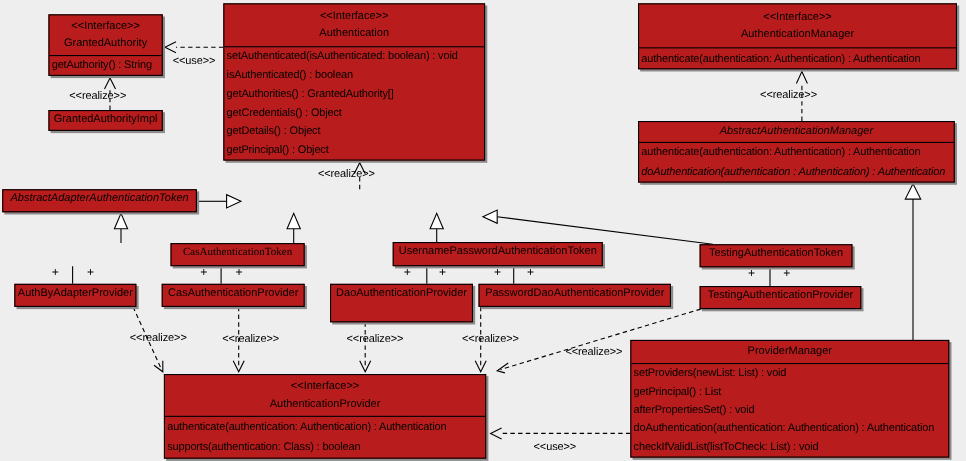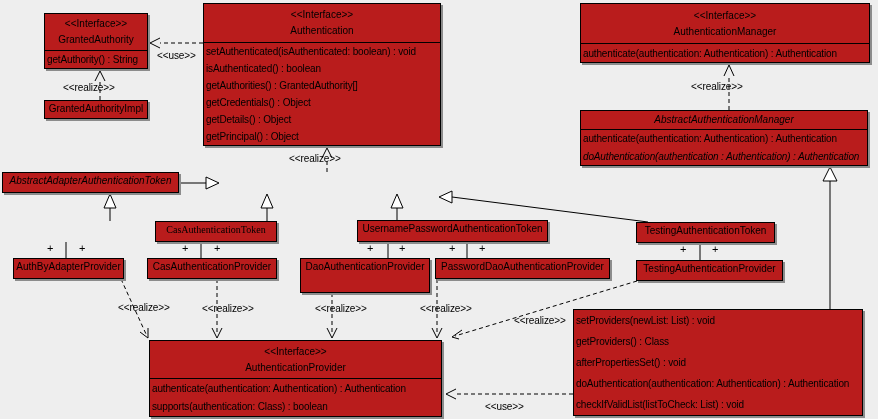--- a/index.html
+++ b/index.html
@@ -205,23 +205,26 @@
       <div class="line">&lt;&lt;Interface&gt;&gt;</div>
       <div class="line">AuthenticationProvider</div>
     </div>
     <div class="methods">
       <div class="m">authenticate(authentication: Authentication) : Authentication</div>
       <div class="m">supports(authentication: Class) : boolean</div>
     </div>
   </div>
 
   <div class="box" style="left:573px;top:309px;width:290px;height:107px;">
+    <div class="hdr" style="height:20px;">
+      <div class="line">ProviderManager</div>
+    </div>
     <div class="methods">
       <div class="m">setProviders(newList: List) : void</div>
-      <div class="m">getProviders() : Class</div>
+      <div class="m">getPrincipal() : List</div>
       <div class="m">afterPropertiesSet() : void</div>
       <div class="m">doAuthentication(authentication: Authentication) : Authentication</div>
       <div class="m">checkIfValidList(listToCheck: List) : void</div>
     </div>
   </div>
 
   <div class="lbl" style="left:157px;top:50px;">&lt;&lt;use&gt;&gt;</div>
   <div class="lbl" style="left:63px;top:82px;">&lt;&lt;realize&gt;&gt;</div>
   <div class="lbl" style="left:289px;top:153px;">&lt;&lt;realize&gt;&gt;</div>
   <div class="lbl" style="left:691px;top:81px;">&lt;&lt;realize&gt;&gt;</div>

